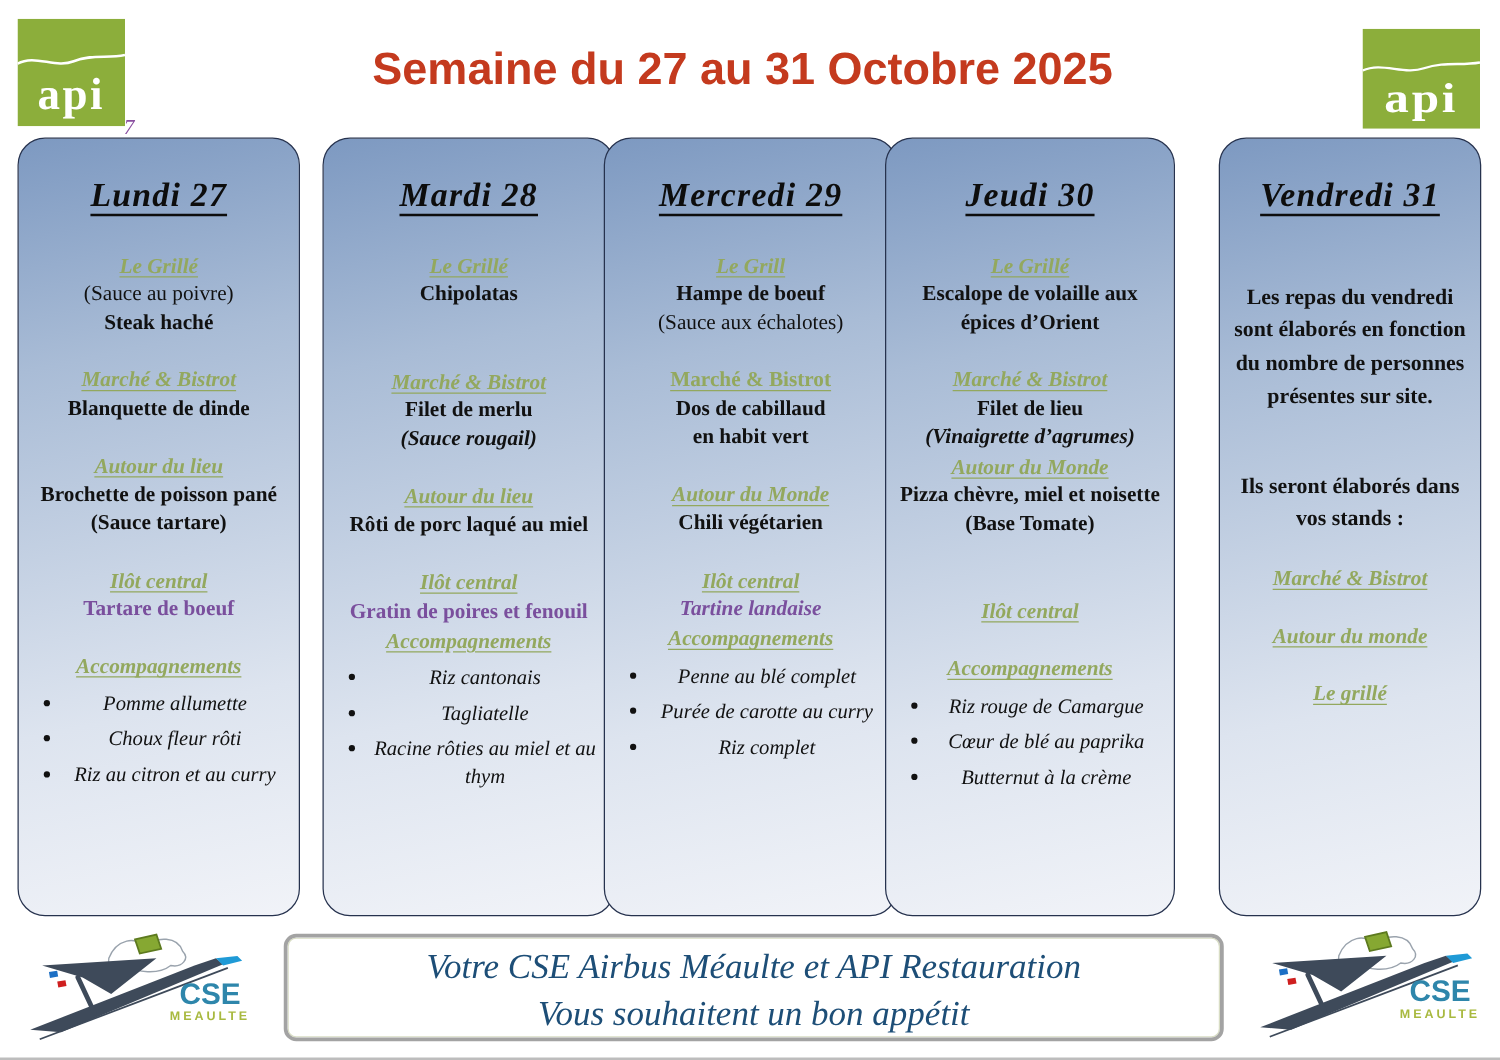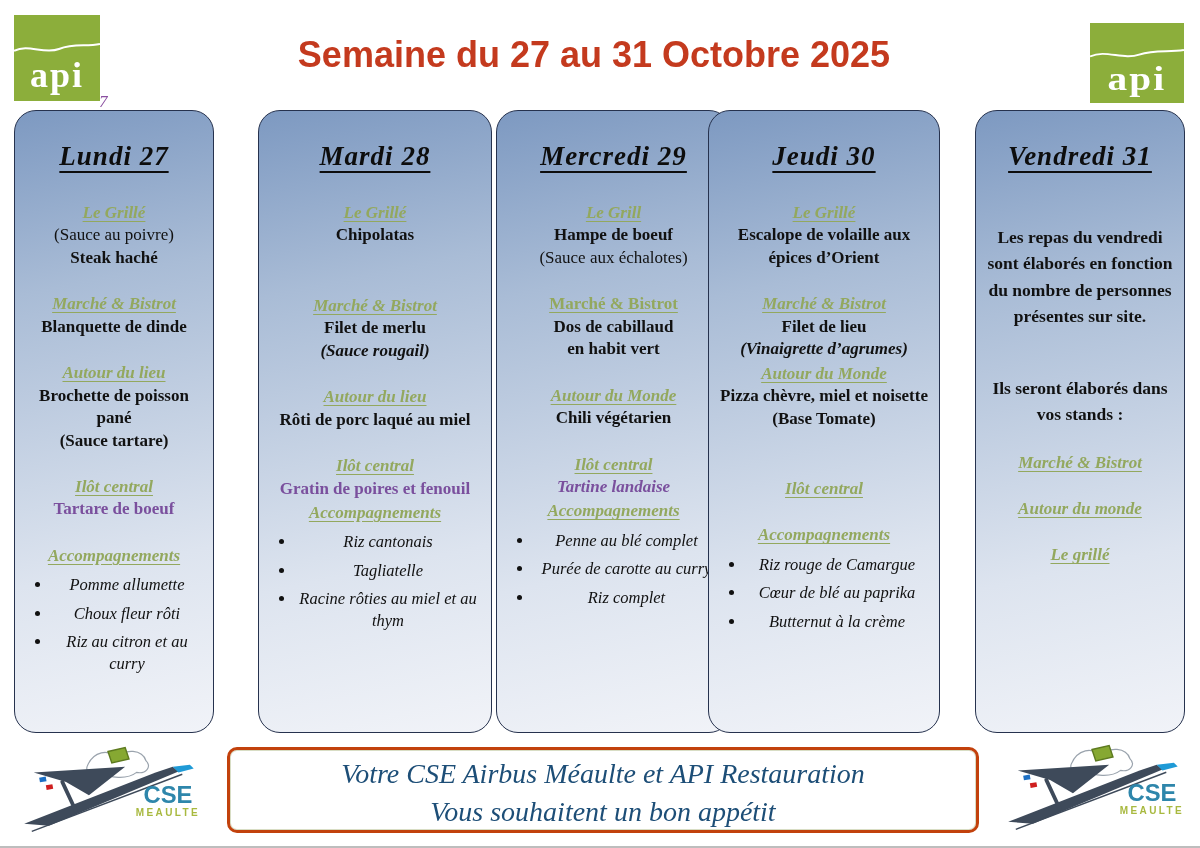--- a/index.html
+++ b/index.html
@@ -20,23 +20,23 @@
     position:absolute;left:99px;top:92px;color:#8a4fa0;
     font-family:cursive;font-size:17px;font-style:italic;
   }
   
   .day-card{
     position:absolute;top:110px;height:623px;box-sizing:border-box;
     border:1.6px solid #26324e;border-radius:22px;
     background:linear-gradient(168deg,#7d99c1 0%,#a9bcd6 28%,#dde4ef 72%,#f1f3f8 100%);
     padding:26px 11px 8px;text-align:center;overflow:hidden;
   }
-  #day-0{left:14px;width:200px;}
+  #day-0{left:14px;width:226px;}
   #day-1{left:258px;width:234px;}
-  #day-2{left:483px;width:235px;margin-left:13px;}
+  #day-2{left:483px;width:235px;}
   #day-3{left:708px;width:232px;}
   #day-4{left:975px;width:210px;}
   .day-title{
     font-family:cursive;font-style:italic;font-weight:600;
     font-size:27px;color:#0d0d0d;letter-spacing:1px;
     text-decoration:underline;text-underline-offset:6px;
     margin:4px 0 30px 0;
   }
   .blk{line-height:1.32;font-size:17px;color:#111;}
   .category,.categoryup{
@@ -55,21 +55,21 @@
   ul.bullets{
     text-align:center;margin:6px 0 0 0;padding-left:26px;list-style:disc;
   }
   ul.bullets li{
     font-style:italic;font-size:16.5px;color:#111;
     margin:7px 0;line-height:1.3;
   }
   
   .footer-box{
     position:absolute;left:227px;top:747px;width:752px;height:86px;
-    box-sizing:border-box;border:3px solid #c2410c;border-radius:10px;
+    box-sizing:border-box;border:3px solid #a3a3a3;border-radius:10px;
     background:#ffffff;text-align:center;padding-top:5px;
     box-shadow:0 0 0 1px #d8ddc4 inset;
   }
   .footer-line{
     font-style:italic;font-size:28px;color:#1d4e77;line-height:1.35;
     font-weight:500;
   }
   .cse-logo{position:absolute;width:200px;height:100px;}
   .cse-logo.left{left:8px;top:740px;}
   .cse-logo.right{left:992px;top:738px;}

